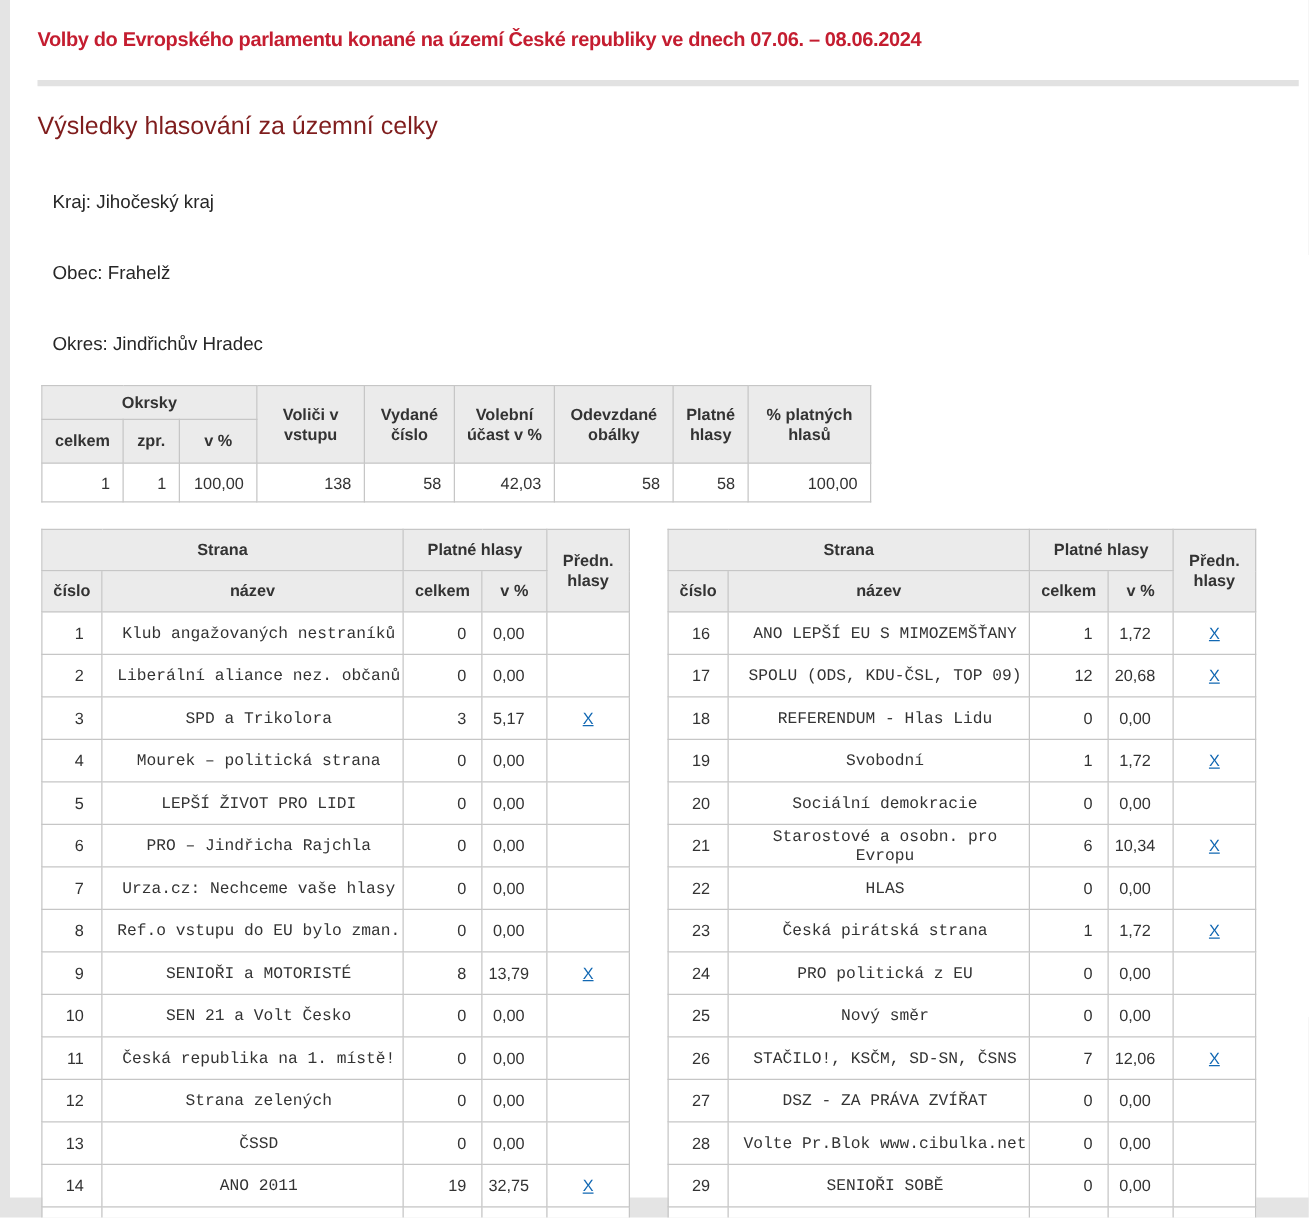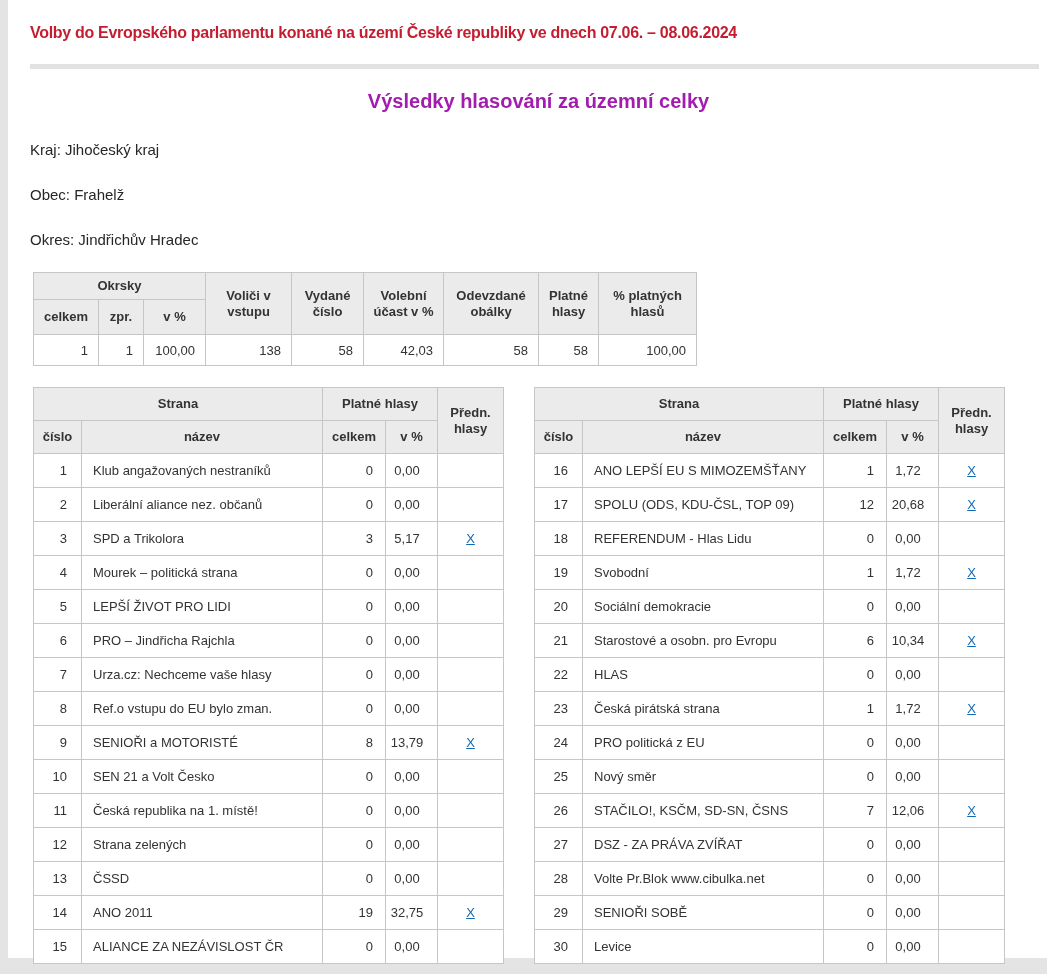--- a/index.html
+++ b/index.html
@@ -35,26 +35,25 @@
   }
   .divider {
     height: 5px;
     background: #e2e2e2;
     margin: 15px 8px 0 22px;
   }
   h2.section-heading {
     margin: 0;
     padding: 21px 0 0 22px;
     font-size: 20px;
-    font-weight: bold;
-    color: #a21caf;
-    text-align: center;
+    font-weight: normal;
+    color: #7f1d1d;
   }
   p.region-line {
-    margin: 0;
+    margin: 12px;
     padding: 28px 0 0 22px;
     font-size: 15px;
     color: #262626;
   }
   table {
     border-collapse: collapse;
     table-layout: fixed;
     border: 1px solid #a6a6a6;
     font-size: 13px;
   }
@@ -87,21 +86,21 @@
   
   .tables-row {
     margin: 21px 0 0 25px;
     display: flex;
     gap: 30px;
   }
   .party { width: 470px; }
   .party thead th { height: 22px; }
   .party td { height: 31px; }
   .party td.num   { text-align: right; padding-right: 14px; }
-  .party td.name  { text-align: left;  padding-left: 11px; }
+  .party td.name  { text-align: center;  padding-left: 11px; font-family: Liberation Mono, monospace; }
   .party td.votes { text-align: right; padding-right: 12px; }
   .party td.pct   { text-align: center; padding-right: 10px; }
   .party td.pref  { text-align: center; }
   a.pref-link {
     color: #1268b3;
     text-decoration: underline;
     cursor: pointer;
     font-size: 13px;
   }
 </style>

